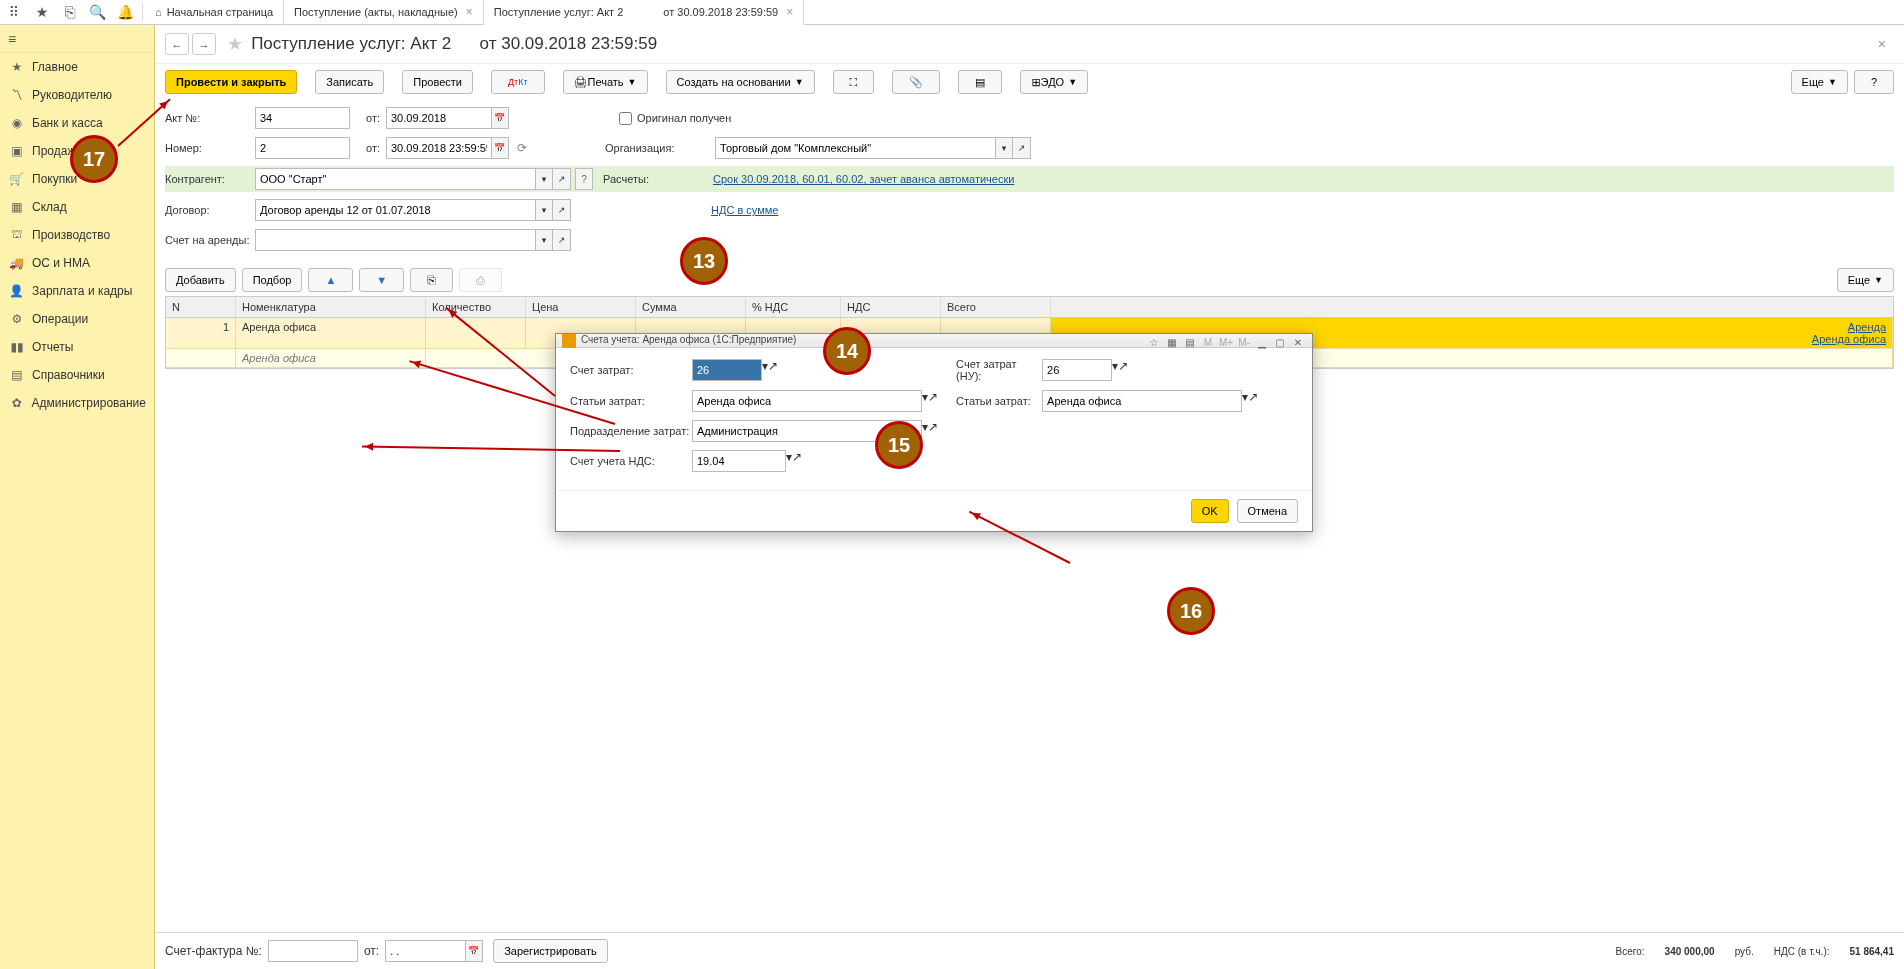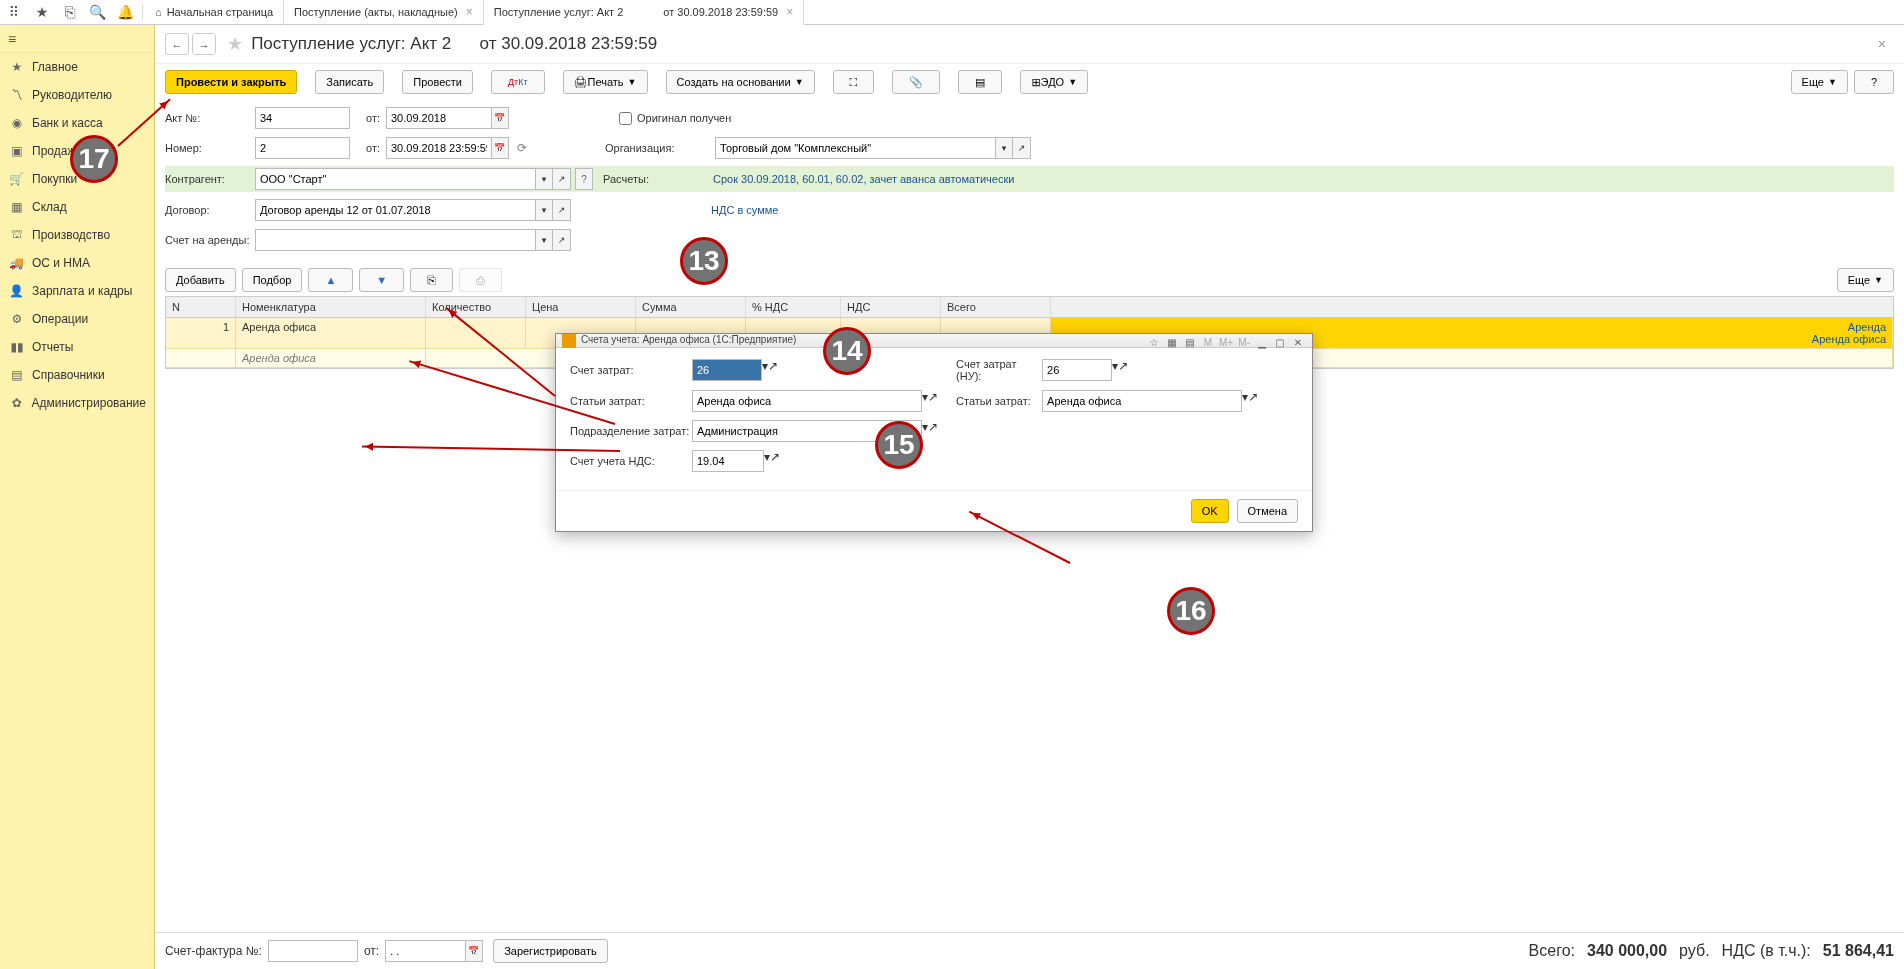--- a/index.html
+++ b/index.html
@@ -42,21 +42,21 @@
 .form-row { display: flex; align-items: center; margin-bottom: 6px; min-height: 24px; }
 .form-row.hl { background: #e3f1d4; padding: 2px 0; }
 .label { width: 90px; font-size: 11px; color: #333; }
 .input { height: 22px; border: 1px solid #bbb; padding: 0 4px; font-size: 11px; background: #fff; }
 .input-group { display: flex; }
 .input-group .input { border-right: none; }
 .input-group .addon { width: 18px; height: 22px; border: 1px solid #bbb; background: #f4f4f4; display: flex; align-items: center; justify-content: center; font-size: 9px; cursor: pointer; }
 .input-group .addon + .addon { border-left: none; }
 .col2 { margin-left: 60px; display: flex; align-items: center; }
 .col2 .label { width: 110px; }
-.link { color: #1a5490; font-size: 11px; cursor: pointer; }
+.link { color: #1a5490; text-decoration: underline; font-size: 11px; cursor: pointer; }
 .checkbox-wrap { display: flex; align-items: center; gap: 5px; font-size: 11px; }
 .qmark { width: 18px; height: 22px; border: 1px solid #bbb; background: #f4f4f4; display: flex; align-items: center; justify-content: center; font-size: 10px; color: #666; margin-left: 4px; cursor: pointer; }
 
 
 .table-toolbar { display: flex; align-items: center; padding: 4px 10px; gap: 6px; }
 
 
 .table { margin: 0 10px; border: 1px solid #ccc; }
 .table-header { display: flex; background: #f0f0f0; border-bottom: 1px solid #ccc; }
 .th { padding: 4px 6px; font-size: 11px; border-right: 1px solid #ddd; }
@@ -76,27 +76,27 @@
 .modal-row .mlabel { width: 122px; font-size: 11px; }
 .modal-row .mlabel2 { width: 86px; font-size: 11px; }
 .minput-group { display: flex; }
 .minput { height: 22px; border: 1px solid #bbb; padding: 0 4px; font-size: 11px; }
 .minput.sel { background: #3874a8; color: #fff; }
 .modal-row .col-right { margin-left: 140px; display: flex; align-items: center; }
 .modal-footer { display: flex; justify-content: flex-end; padding: 8px 14px; gap: 8px; border-top: 1px solid #eee; }
 
 
 .annot { position: absolute; z-index: 200; pointer-events: none; }
-.circle { width: 48px; height: 48px; border-radius: 50%; background: #737373; color: #fff; font-size: 28px; font-weight: bold; display: flex; align-items: center; justify-content: center; border: 3px solid #c00000; }
+.circle { width: 48px; height: 48px; border-radius: 50%; background: #a16207; color: #fff; font-size: 20px; font-weight: bold; display: flex; align-items: center; justify-content: center; border: 3px solid #c00000; }
 .arrow-line { position: absolute; background: #c00000; height: 2px; transform-origin: 0 50%; z-index: 199; }
 .arrow-line::after { content: ''; position: absolute; right: -1px; top: -3px; border: 4px solid transparent; border-left: 8px solid #c00000; }
 
 
 .footer { position: absolute; bottom: 0; left: 0; right: 0; display: flex; align-items: center; padding: 6px 10px; border-top: 1px solid #ddd; background: #fff; }
-.footer-right { margin-left: auto; display: flex; align-items: center; gap: 12px; font-size: 16px; }
+.footer-right { margin-left: auto; display: flex; align-items: center; gap: 20px; font-size: 10px; }
 .footer .input { width: 90px; }
 </style>
 </head>
 <body>
 
 <div class="topbar">
   <div class="icon-btn">⠿</div>
   <div class="icon-btn">★</div>
   <div class="icon-btn">⎘</div>
   <div class="icon-btn">🔍</div>
@@ -386,21 +386,21 @@
           <div class="minput-group">
             <input class="minput" style="width: 230px;" value="Администрация">
             <div class="addon">▾</div>
             <div class="addon">↗</div>
           </div>
         </div>
 
         <div class="modal-row">
           <span class="mlabel">Счет учета НДС:</span>
           <div class="minput-group">
-            <input class="minput" style="width: 72px;" value="19.04">
+            <input class="minput" style="width: 94px;" value="19.04">
             <div class="addon">▾</div>
             <div class="addon">↗</div>
           </div>
         </div>
       </div>
       <div class="modal-footer">
         <button class="btn yellow" style="font-weight:normal">OK</button>
         <button class="btn">Отмена</button>
       </div>
     </div>

